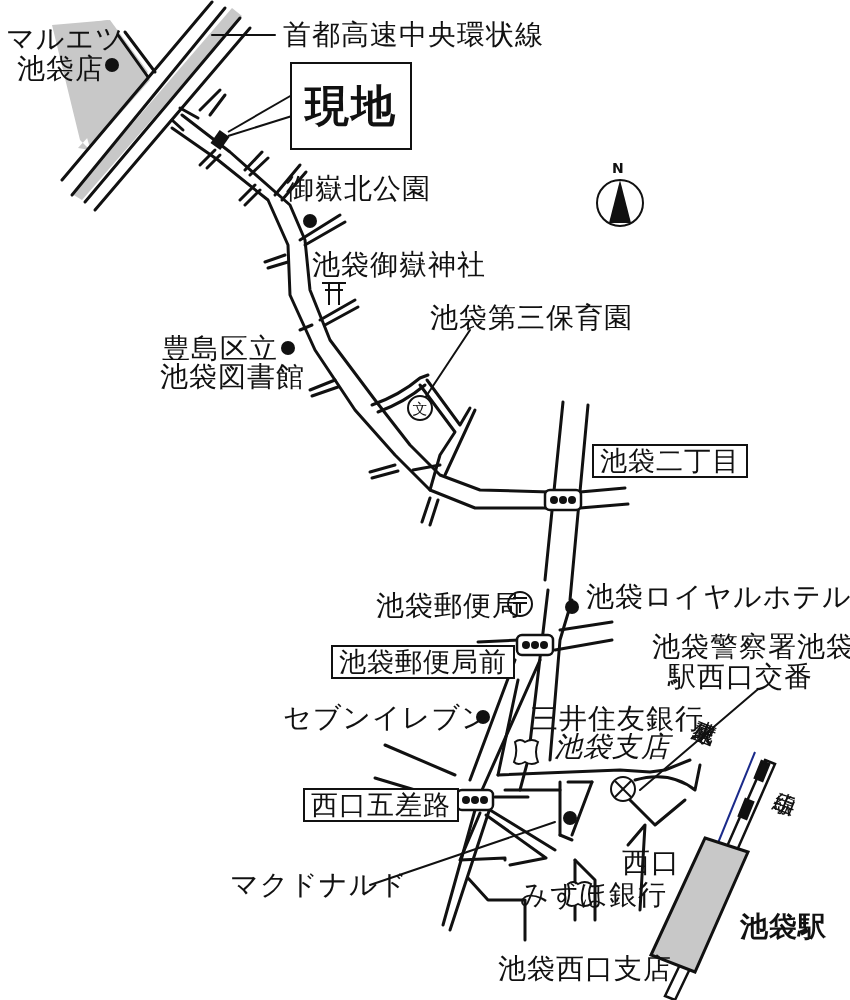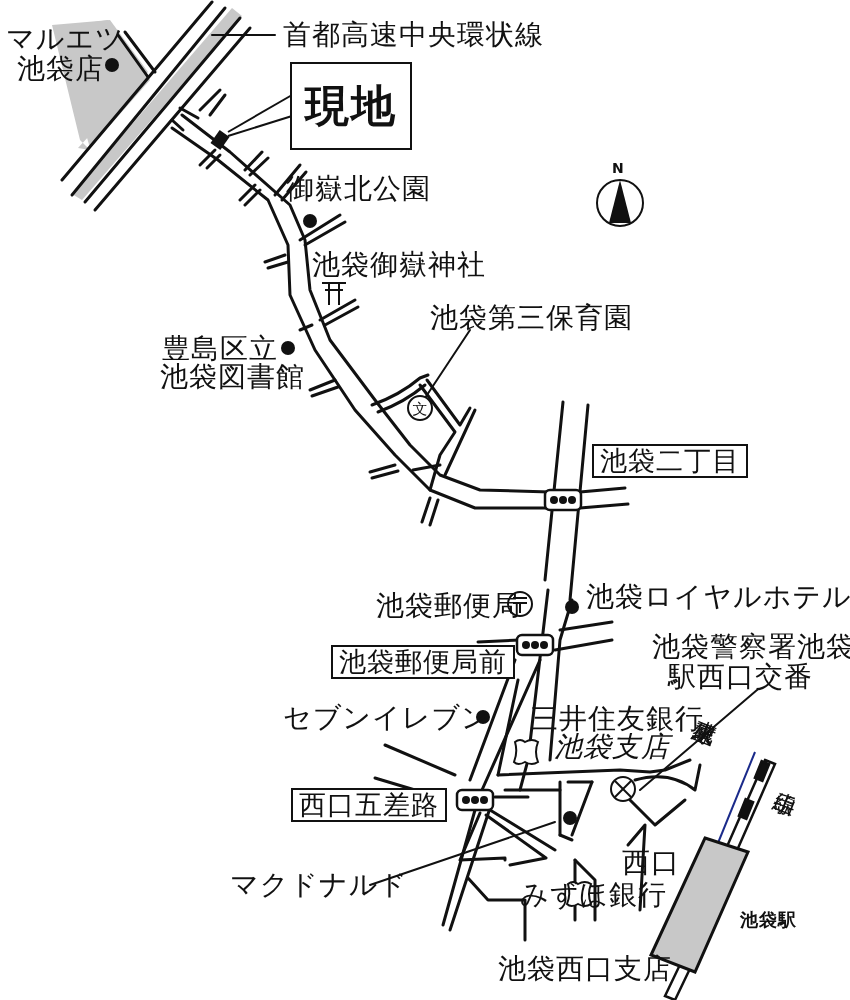--- a/index.html
+++ b/index.html
@@ -5,21 +5,21 @@
   html, body { margin:0; padding:0; background:#ffffff; }
   body { width:850px; height:1000px; position:relative; overflow:hidden;
          font-family:"DejaVu Sans","Liberation Sans",sans-serif; color:#111; }
   #map-canvas { position:absolute; left:0; top:0; width:850px; height:1000px; }
   .lbl { position:absolute; font-size:28px; line-height:26px; white-space:nowrap; letter-spacing:1px; color:#111; }
   .lbl.right { text-align:right; }
   .boxed { position:absolute; border:2px solid #111; background:#fff; font-size:27px; line-height:28px;
            padding:1px 6px; white-space:nowrap; letter-spacing:1px; }
   .genchi { position:absolute; left:290px; top:62px; width:118px; height:84px; border:2px solid #111; background:#fff;
             font-size:44px; font-weight:bold; line-height:84px; text-align:center; letter-spacing:2px; }
-  .station-name { position:absolute; left:740px; top:908px; font-size:18px; font-weight:bold; letter-spacing:1px; }
+  .station-name { position:absolute; left:740px; top:908px; font-size:28px; font-weight:bold; letter-spacing:1px; }
   .vert { position:absolute; writing-mode:vertical-rl; font-size:22px; letter-spacing:1px; line-height:24px; }
   .north-n { position:absolute; left:612px; top:160px; font-size:14px; font-weight:bold; }
 </style>
 </head>
 <body>
 
 <svg id="map-canvas" viewBox="0 0 850 1000" xmlns="http://www.w3.org/2000/svg">
   <g fill="none" stroke="#111" stroke-width="3" stroke-linecap="round" stroke-linejoin="round">
 
     <polygon points="52,25 110,20 148,72 78,148 90,150 80,140" fill="#c8c8c8" stroke="none"></polygon>
@@ -220,21 +220,21 @@
 <div class="boxed" style="left:331px;top:645px;">池袋郵便局前</div>
 
 <div class="lbl" style="left:652px;top:634px;">池袋警察署池袋</div>
 <div class="lbl" style="left:668px;top:664px;">駅西口交番</div>
 
 <div class="lbl" style="left:283px;top:705px;">セブンイレブン</div>
 
 <div class="lbl" style="left:530px;top:706px;">三井住友銀行</div>
 <div class="lbl" style="left:554px;top:734px;font-style:italic;">池袋支店</div>
 
-<div class="boxed" style="left:291px;top:788px;">西口五差路</div>
+<div class="boxed" style="left:303px;top:788px;">西口五差路</div>
 
 <div class="lbl" style="left:230px;top:872px;">マクドナルド</div>
 
 <div class="lbl" style="left:622px;top:850px;">西口</div>
 
 <div class="lbl" style="left:520px;top:882px;">みずほ銀行</div>
 <div class="lbl" style="left:498px;top:956px;">池袋西口支店</div>
 
 <div class="vert" style="left:705px;top:700px;transform:rotate(22deg);transform-origin:left top;">東武東上線</div>
 <div class="vert" style="left:785px;top:772px;transform:rotate(22deg);transform-origin:left top;">山手線</div>

